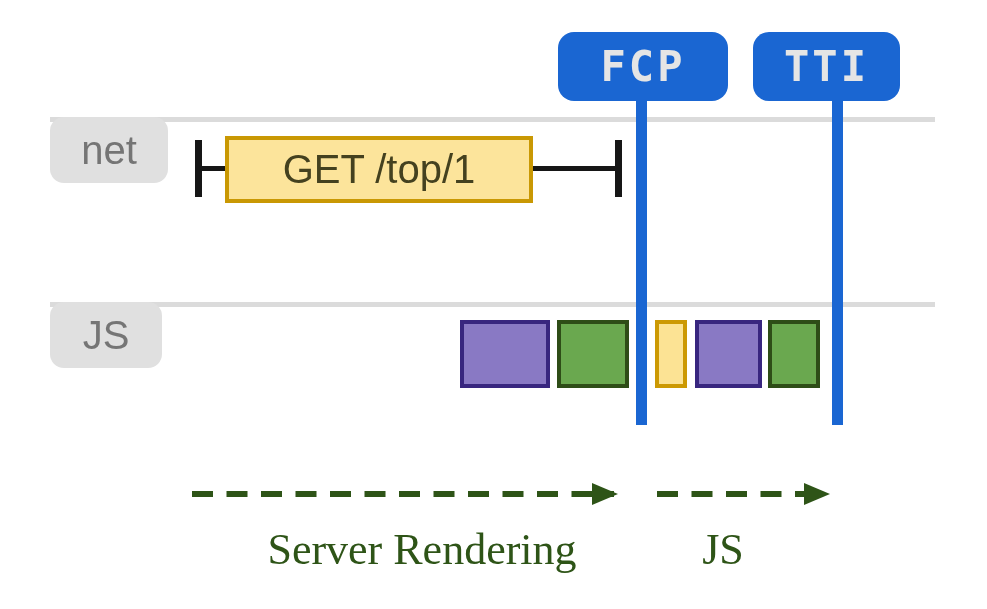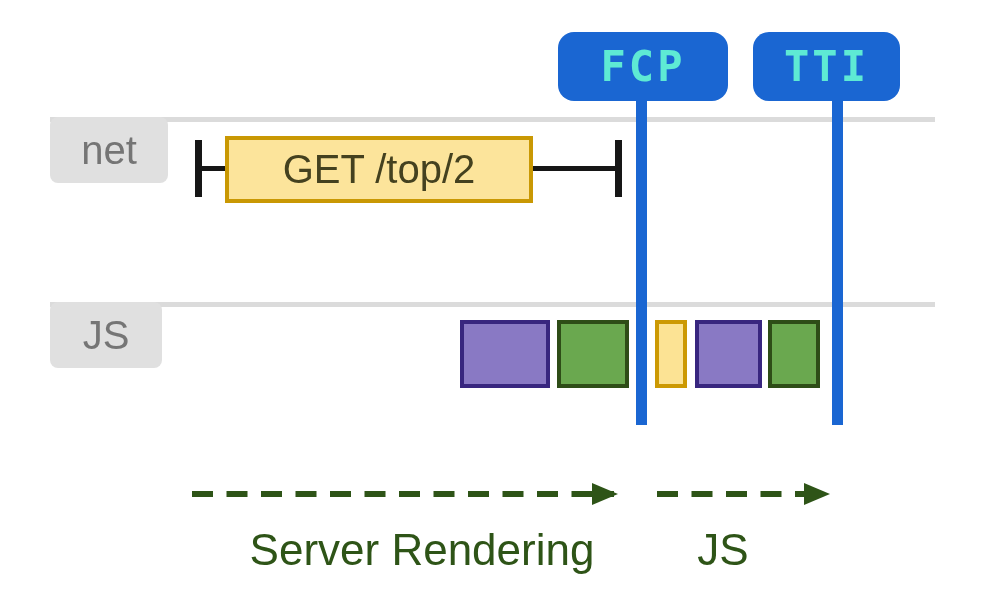--- a/index.html
+++ b/index.html
@@ -12,32 +12,32 @@
   .stage { position: absolute; left: 0; top: 0; width: 987px; height: 609px; }
 
   
   .track-line { position: absolute; left: 50px; width: 885px; height: 5px; background: #DBDBDB; }
   .track-line.net { top: 117px; }
   .track-line.js  { top: 302px; }
 
   
   .track-label {
     position: absolute; left: 50px; height: 66px;
-    background: #E0E0E0; border-radius: 8px;
+    background: #E0E0E0; border-radius: 14px;
     color: #757575; font-size: 40px;
     display: flex; align-items: center; justify-content: center;
   }
   .track-label.net { top: 117px; width: 118px; }
   .track-label.js  { top: 302px; width: 112px; }
 
   
   .badge {
     position: absolute; top: 32px; height: 69px;
     background: #1A66D2; border-radius: 16px;
-    color: #5eead4; font-family: "DejaVu Sans Mono", monospace;
+    color: #e5e5e5; font-family: "DejaVu Sans Mono", monospace;
     font-weight: bold; font-size: 42px; letter-spacing: 3px;
     display: flex; align-items: center; justify-content: center;
   }
   .badge.fcp { left: 558px; width: 170px; }
   .badge.tti { left: 753px; width: 147px; }
 
   
   .vline { position: absolute; top: 99px; width: 11px; height: 326px; background: #1A66D2; z-index: 5; }
   .vline.fcp { left: 636px; }
   .vline.tti { left: 832px; }
@@ -59,21 +59,21 @@
   
   .task { position: absolute; top: 320px; height: 68px; }
   .task.purple { background: #8979C4; border: 4px solid #38267F; }
   .task.green  { background: #6AA84F; border: 4px solid #2E4D17; }
   .task.yellow { background: #FCE394; border: 4px solid #CC9903; }
 
   
   svg.arrows { position: absolute; left: 0; top: 0; width: 987px; height: 609px; }
   .phase-label {
     position: absolute; top: 524px; color: #2E5417;
-    font-size: 44px; text-align: center; line-height: 1.2;
+    font-size: 44px; text-align: center; line-height: 1.2; font-family: Liberation Serif, serif;
   }
   .phase-label.server { left: 162px; width: 520px; }
   .phase-label.jsphase { left: 573px; width: 300px; }
 </style>
 </head>
 <body>
 
 <div class="stage">
 
   <div class="track-line net"></div>
@@ -82,21 +82,21 @@
   <div class="track-label net">
     <span>net</span>
   </div>
   <div class="track-label js">
     <span>JS</span>
   </div>
 
   <div class="tick left"></div>
   <div class="conn left"></div>
   <div class="request">
-    <span>GET /top/2</span>
+    <span>GET /top/1</span>
   </div>
   <div class="conn right"></div>
   <div class="tick right"></div>
 
   <div>
       <div class="task purple" style="left: 460px; width: 90px;"></div>
       <div class="task green" style="left: 557px; width: 72px;"></div>
       <div class="task yellow" style="left: 655px; width: 32px;"></div>
       <div class="task purple" style="left: 695px; width: 67px;"></div>
       <div class="task green" style="left: 768px; width: 52px;"></div>

